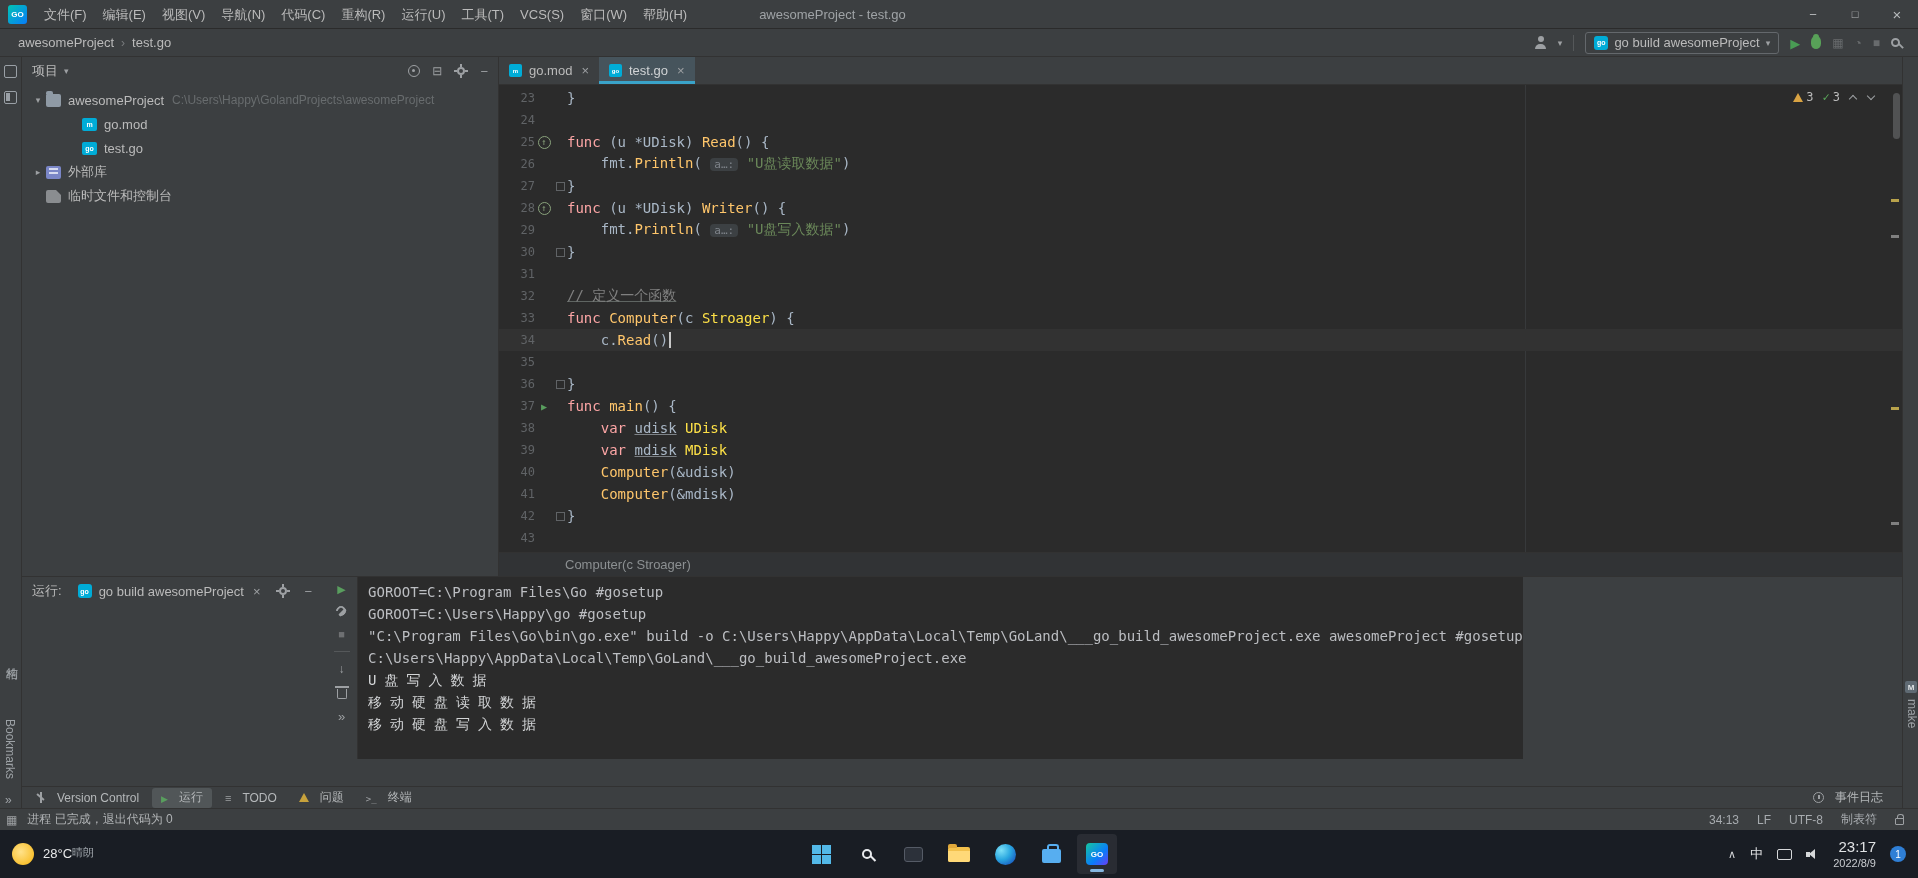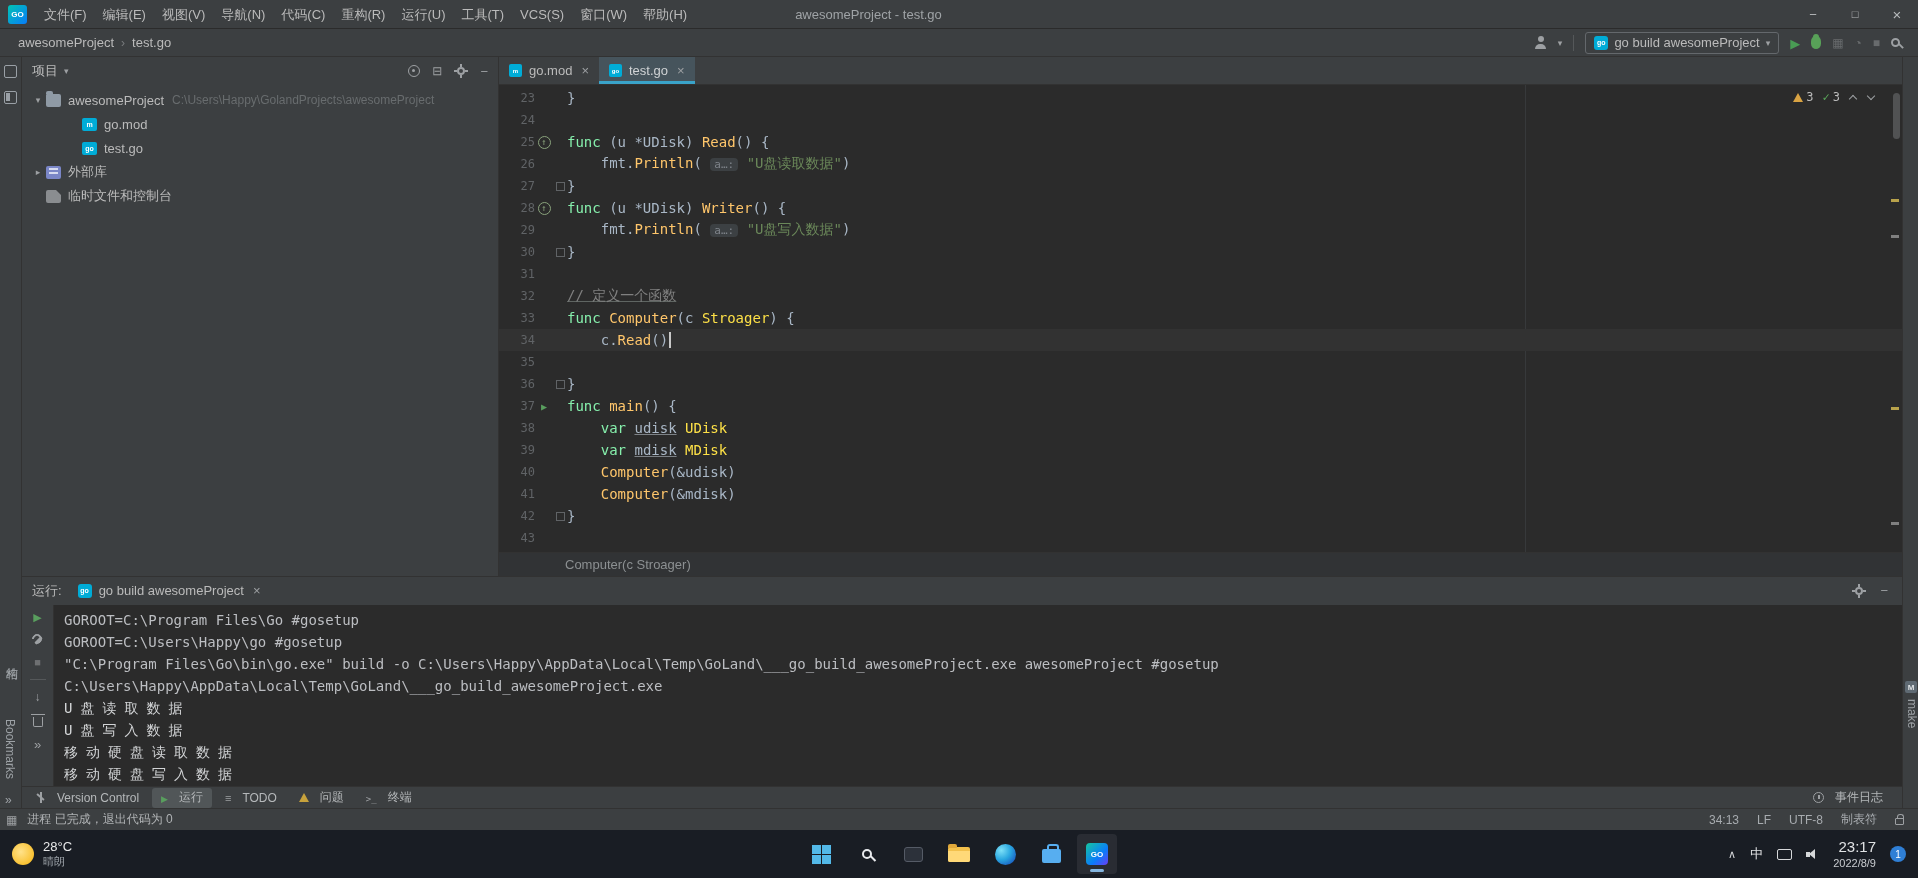--- a/index.html
+++ b/index.html
@@ -5,21 +5,21 @@
   *{margin:0;padding:0;box-sizing:border-box}
   html,body{background:#1a1a1a}
   .ide{position:relative;width:1918px;height:878px;overflow:hidden;background:#2b2b2b;
        font-family:"Liberation Sans",sans-serif;color:#bbbbbb;cursor:default}
 
   
   .titlebar{height:29px;background:#3c3f41;border-bottom:1px solid #2b2b2b;display:flex;align-items:center}
   .app-badge{width:19px;height:19px;margin:0 9px 0 8px;border-radius:3px;display:flex;align-items:center;justify-content:center;
              background:linear-gradient(135deg,#00c4b3,#087cfa);color:#fff;font-size:8px;font-weight:bold}
   .menu-item{padding:0 8px;font-size:13px;color:#bbb;line-height:29px}
-  .win-title{margin-left:100px;font-size:13px;color:#9fa3a6;white-space:nowrap}
+  .win-title{margin-left:64px;font-size:13px;color:#9fa3a6;white-space:nowrap}
   .win-controls{margin-left:auto;display:flex;height:100%}
   .win-ctl{width:42px;display:flex;align-items:center;justify-content:center;color:#b7babc;font-size:13px}
   .ctl-min::before{content:"−"} .ctl-max::before{content:"□";font-size:11px} .ctl-close::before{content:"×";font-size:15px}
 
   
   .navbar{height:28px;background:#3c3f41;border-bottom:1px solid #323232;display:flex;align-items:center;padding:0 14px 0 18px}
   .bc-item{font-size:13px;color:#bbb}
   .bc-sep{color:#787b7d;margin:0 7px;font-size:12px}
   .nav-right{margin-left:auto;display:flex;align-items:center;gap:11px}
   .icon-user{width:13px;height:13px;position:relative}
@@ -95,41 +95,41 @@
   .line{display:flex;align-items:center;height:22px;white-space:pre}
   .line.current{background:#323232}
   .ln{width:36px;text-align:right;color:#606366;font-size:12px;flex:0 0 auto}
   .gut{width:18px;flex:0 0 auto;display:flex;align-items:center;justify-content:center}
   .g-impl::before{content:"↑";font-size:9px;color:#8aa37c;border:1px solid #8aa37c;border-radius:50%;width:11px;height:11px;line-height:10px;text-align:center;display:block}
   .g-run::before{content:"▶";font-size:10px;color:#599e5e}
   .foldc{width:14px;flex:0 0 auto;display:flex;align-items:center;justify-content:center}
   .fold-end::before{content:"";display:block;width:7px;height:7px;border:1px solid #606366}
   .code{flex:1;white-space:pre}
   .tk-d{color:#a9b7c6} .tk-t{color:#fde047}
-  .tk-k{color:#86efac}
+  .tk-k{color:#fca5a5}
   .tk-f{color:#ffc66b}
   .tk-s{color:#6a8759}
   .tk-c{color:#808080;text-decoration:underline;text-decoration-color:#5f6562}
   .tk-v{color:#a9b7c6;text-decoration:underline;text-decoration-color:#7d8287}
   .tk-h{background:#3c4043;color:#7e838a;border-radius:4px;padding:0 4px;font-size:11px}
   .caret{display:inline-block;width:2px;height:16px;background:#c8c8c8;vertical-align:text-bottom;margin-left:1px}
   .margin-guide{position:absolute;left:1026px;top:0;bottom:0;width:1px;background:#37393b;z-index:1}
   .inspections{position:absolute;top:5px;right:26px;display:flex;align-items:center;gap:9px;font-size:12px;color:#bbb;z-index:3}
   .insp-warn-tri{width:0;height:0;border-left:5px solid transparent;border-right:5px solid transparent;border-bottom:9px solid #d9a343}
   .insp-ok::before{content:"✓";color:#5ba85b;font-size:12px}
   .chev-up,.chev-down{width:9px;height:9px;position:relative;display:inline-block}
   .chev-up::before{content:"";position:absolute;left:1px;top:3px;width:5px;height:5px;border-left:1.5px solid #9da0a3;border-top:1.5px solid #9da0a3;transform:rotate(45deg)}
   .chev-down::before{content:"";position:absolute;left:1px;top:0;width:5px;height:5px;border-right:1.5px solid #9da0a3;border-bottom:1.5px solid #9da0a3;transform:rotate(45deg)}
   .scroll-thumb{position:absolute;right:2px;top:8px;width:7px;height:46px;border-radius:4px;background:rgba(140,143,145,.4);z-index:3}
   .stripe-mark{position:absolute;right:3px;width:8px;height:3px;z-index:3}
   .context-bar{height:24px;background:#313335;border-top:1px solid #323232;display:flex;align-items:center;padding-left:66px;
                font-size:13px;color:#8c9092}
 
   
-  .run-panel{height:210px;border-top:1px solid #323232;background:#3c3f41;display:flex;flex-direction:column}
+  .run-panel{height:210px;border-top:1px solid #323232;background:#3c3f41;display:flex;flex-direction:row}
   .run-header{height:28px;display:flex;align-items:center;padding:0 14px 0 10px;gap:10px;font-size:13px;color:#bbb}
   .run-tab{display:flex;align-items:center;gap:7px;padding:0 6px;height:100%}
   .run-header-icons{margin-left:auto;display:flex;align-items:center;gap:14px}
   .run-body{height:182px;display:flex;background:#2b2b2b}
   .run-strip{width:32px;background:#3c3f41;border-right:1px solid #323232;display:flex;flex-direction:column;align-items:center;padding-top:7px;gap:11px}
   .rs{font-size:11px;color:#9da0a3;line-height:1}
   .rs-rerun::before{content:"▶";color:#599e5e}
   .rs-wrench{position:relative;width:12px;height:12px}
   .rs-wrench::before{content:"";position:absolute;left:5px;top:2px;width:3px;height:9px;background:#9da0a3;transform:rotate(45deg);border-radius:1px}
   .rs-wrench::after{content:"";position:absolute;left:0;top:0;width:6px;height:6px;border:2px solid #9da0a3;border-radius:50%;border-bottom-color:transparent;transform:rotate(45deg)}
@@ -164,21 +164,21 @@
   .icon-switcher::before{content:"▦";color:#9da0a3;font-size:12px}
   .status-msg{margin-left:10px}
   .status-right{margin-left:auto;display:flex;align-items:center;gap:18px;color:#a7abaf}
   .icon-lock{width:9px;height:7px;border:1px solid #9da0a3;border-radius:1px;position:relative;margin-top:4px}
   .icon-lock::before{content:"";position:absolute;top:-5px;left:1px;width:5px;height:4px;border:1px solid #9da0a3;border-bottom:none;border-radius:3px 3px 0 0}
 
   
   .taskbar{height:48px;background:#191d24;position:relative;display:flex;align-items:center}
   .weather{display:flex;align-items:center;gap:9px;padding-left:12px}
   .sun-icon{width:22px;height:22px;border-radius:50%;background:radial-gradient(circle at 40% 40%,#ffe28a,#f6b40e)}
-  .weather-text{display:flex;flex-direction:column;line-height:1.25}
+  .weather-text{display:flex;line-height:1.25}
   .weather-temp{font-size:13px;color:#e8e9ea}
   .weather-desc{font-size:11px;color:#9aa0a6}
   .tb-center{position:absolute;left:50%;transform:translateX(-50%);display:flex;align-items:center;gap:6px;height:100%}
   .tb-btn{width:40px;height:40px;border:none;background:transparent;border-radius:4px;display:flex;align-items:center;justify-content:center;position:relative}
   .tb-btn.active{background:rgba(255,255,255,.07)}
   .tb-btn.active::after{content:"";position:absolute;bottom:2px;left:50%;transform:translateX(-50%);width:14px;height:3px;border-radius:2px;background:#85b6e0}
   .win-logo{width:19px;height:19px;background:
      linear-gradient(#53b9e8,#53b9e8) 0 0/9px 9px no-repeat,
      linear-gradient(#53b9e8,#53b9e8) 10px 0/9px 9px no-repeat,
      linear-gradient(#53b9e8,#53b9e8) 0 10px/9px 9px no-repeat,
@@ -395,21 +395,20 @@
             <span class="rs-divider"></span>
             <span class="rs rs-down"></span>
             <span class="rs-trash"></span>
             <span class="rs rs-more"></span>
           </div>
           <div class="console" id="console">
               <div class="console-line">GOROOT=C:\Program Files\Go #gosetup</div>
               <div class="console-line">GOROOT=C:\Users\Happy\go #gosetup</div>
               <div class="console-line">"C:\Program Files\Go\bin\go.exe" build -o C:\Users\Happy\AppData\Local\Temp\GoLand\___go_build_awesomeProject.exe awesomeProject #gosetup</div>
               <div class="console-line">C:\Users\Happy\AppData\Local\Temp\GoLand\___go_build_awesomeProject.exe</div>
-              <div class="console-line cjk">U盘读取数据</div>
               <div class="console-line cjk">U盘写入数据</div>
               <div class="console-line cjk">移动硬盘读取数据</div>
               <div class="console-line cjk">移动硬盘写入数据</div>
             </div>
         </div>
       </div>
 
       <div class="toolrow">
         <div id="toolbtns-left" style="display:flex;gap:4px">
             <div class="toolbtn">

